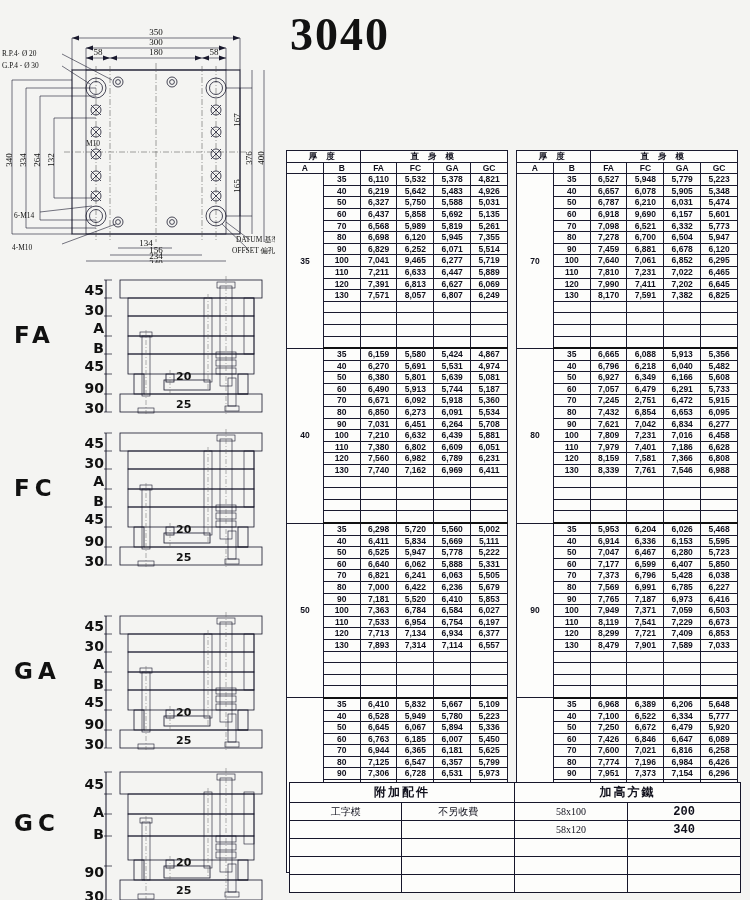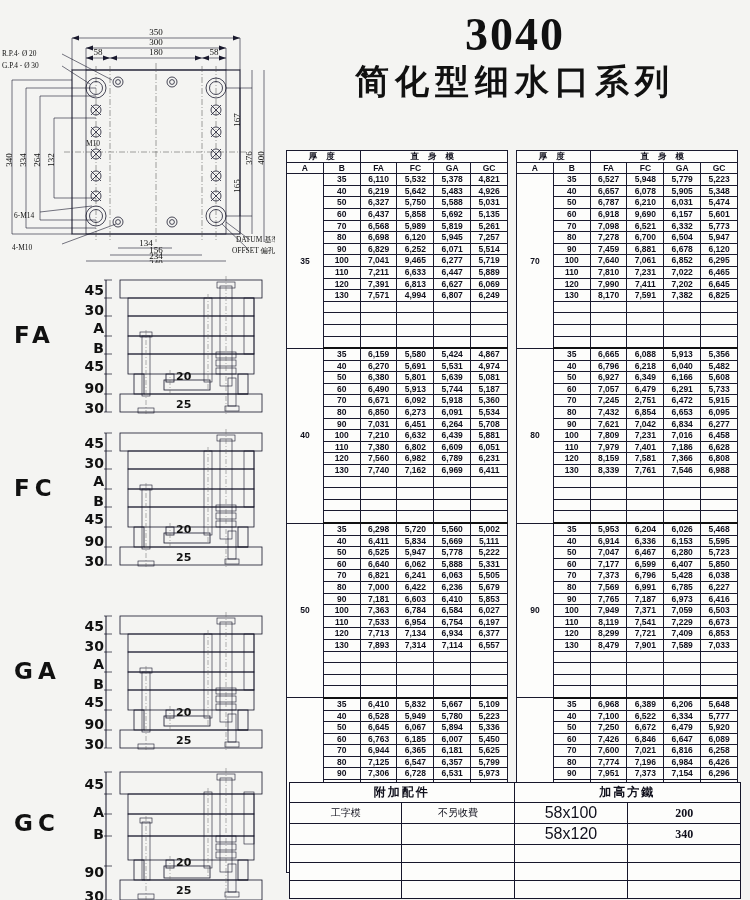--- a/index.html
+++ b/index.html
@@ -7,21 +7,21 @@
     width:750px;height:900px;
     background:#f4f4f2;
     font-family:"Liberation Serif", serif;
     color:#111;
     position:relative;
     overflow:hidden;
   }
   .page{position:absolute;inset:0;}
 
   
-  .title-block{position:absolute;left:290px;top:12px;width:450px;text-align:center;}
+  .title-block{position:absolute;left:290px;top:12px;width:450px;text-align:left;}
   .title-num{font-family:"Liberation Serif",serif;font-weight:bold;font-size:46px;letter-spacing:2px;line-height:1;}
   .title-cn{font-family:"DejaVu Sans",sans-serif;font-weight:bold;font-size:34px;letter-spacing:6px;line-height:1.15;margin-top:4px;}
 
   
   .plan{position:absolute;left:0;top:8px;width:275px;height:255px;}
   .plan svg{display:block;}
 
   
   .sideview{position:absolute;left:0;width:278px;height:150px;}
   .sv-fa{top:272px;}
@@ -58,32 +58,31 @@
   tr.grp-end td{border-bottom:2px solid #111;}
   .tblA{width:222px;}
   .tblB{width:222px;}
 
   
   .bottom{position:absolute;left:289px;top:782px;width:452px;}
   table.acc{border-collapse:collapse;width:452px;background:#fdfdfb;font-family:"DejaVu Sans",sans-serif;}
   table.acc td{border:1px solid #16162a;height:15px;text-align:center;font-size:10px;color:#10101c;}
   table.acc td.h{font-size:12px;font-weight:bold;height:17px;letter-spacing:2px;text-align:center;}
   table.acc td.sub{font-size:10px;}
-  table.acc td.num{font-family:Liberation Serif, serif;font-size:12px;font-weight:bold;}
-  table.acc td.dim{font-family:Liberation Sans, sans-serif;font-size:16px;}
+  table.acc td.num{font-family:Liberation Mono, monospace;font-size:12px;font-weight:bold;}
+  table.acc td.dim{font-family:Liberation Serif, serif;font-size:10px;}
   .w1{width:113px;}.w2{width:113px;}.w3{width:113px;}.w4{width:113px;}
 </style>
 </head>
 <body>
 
 <div class="page">
 
   <div class="title-block">
     <div class="title-num">3040</div>
-    <div class="title-cn">简化型细水口系列</div>
   </div>
 
   <div class="plan">
     <svg width="275" height="255" viewBox="0 0 275 255" xmlns="http://www.w3.org/2000/svg">
       <g stroke="#1a1a2e" fill="none" stroke-width="0.8" font-family="Liberation Serif, serif">
 
         <rect x="72" y="62" width="168" height="164" stroke-width="1.1"></rect>
 
         <rect x="86" y="62" width="140" height="164" stroke-width="0.7"></rect>
 
@@ -552,21 +551,21 @@
               <td class="cV">6,568</td>
               <td class="cV">5,989</td>
               <td class="cV">5,819</td>
               <td class="cV">5,261</td>
             </tr>
             <tr>
               <td class="cB">80</td>
               <td class="cV">6,698</td>
               <td class="cV">6,120</td>
               <td class="cV">5,945</td>
-              <td class="cV">7,257</td>
+              <td class="cV">7,355</td>
             </tr>
             <tr>
               <td class="cB">90</td>
               <td class="cV">6,829</td>
               <td class="cV">6,252</td>
               <td class="cV">6,071</td>
               <td class="cV">5,514</td>
             </tr>
             <tr>
               <td class="cB">100</td>
@@ -585,21 +584,21 @@
             <tr>
               <td class="cB">120</td>
               <td class="cV">7,391</td>
               <td class="cV">6,813</td>
               <td class="cV">6,627</td>
               <td class="cV">6,069</td>
             </tr>
             <tr>
               <td class="cB">130</td>
               <td class="cV">7,571</td>
-              <td class="cV">4,994</td>
+              <td class="cV">8,057</td>
               <td class="cV">6,807</td>
               <td class="cV">6,249</td>
             </tr>
             <tr>
               <td class="cB blank"></td>
               <td class="cV blank"></td>
               <td class="cV blank"></td>
               <td class="cV blank"></td>
               <td class="cV blank"></td>
             </tr>
@@ -769,21 +768,21 @@
             <tr>
               <td class="cB">80</td>
               <td class="cV">7,000</td>
               <td class="cV">6,422</td>
               <td class="cV">6,236</td>
               <td class="cV">5,679</td>
             </tr>
             <tr>
               <td class="cB">90</td>
               <td class="cV">7,181</td>
-              <td class="cV">6,603</td>
+              <td class="cV">5,520</td>
               <td class="cV">6,410</td>
               <td class="cV">5,853</td>
             </tr>
             <tr>
               <td class="cB">100</td>
               <td class="cV">7,363</td>
               <td class="cV">6,784</td>
               <td class="cV">6,584</td>
               <td class="cV">6,027</td>
             </tr>

